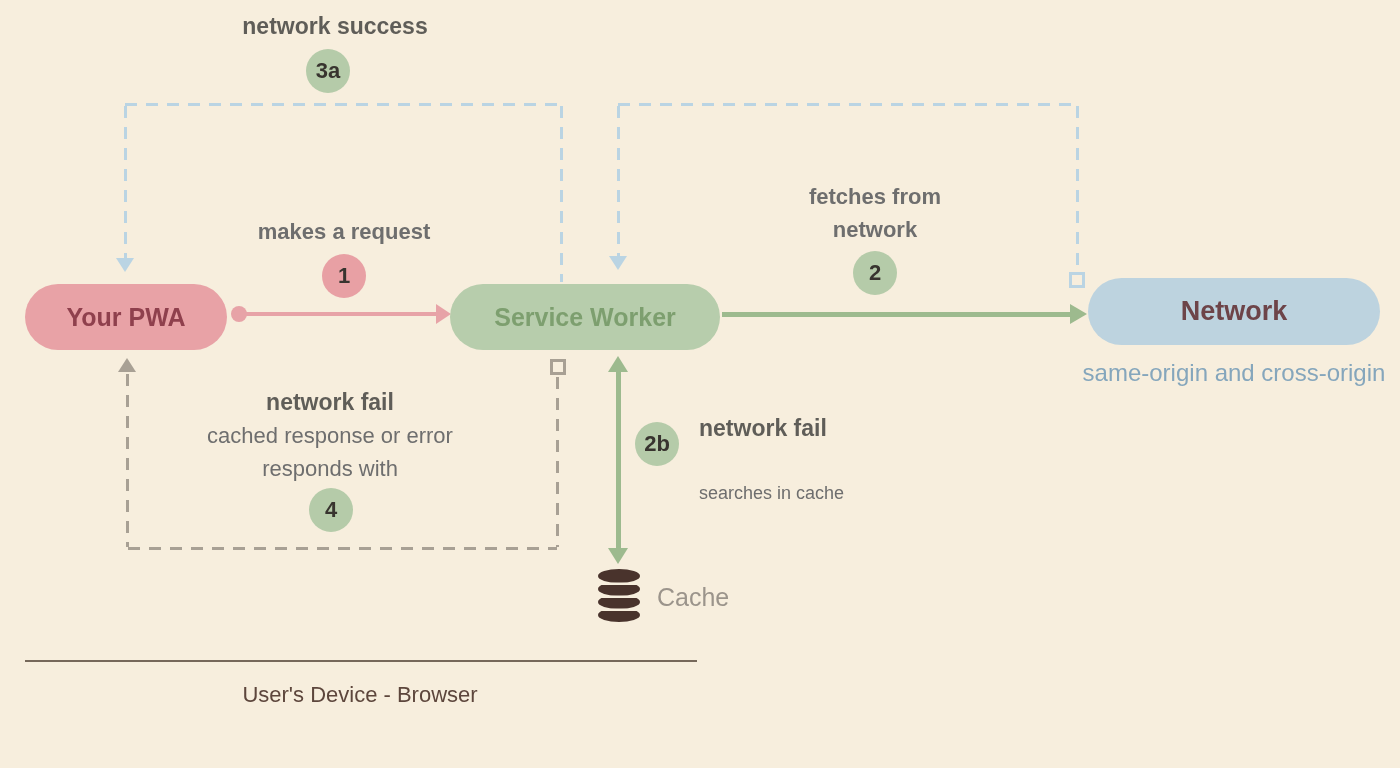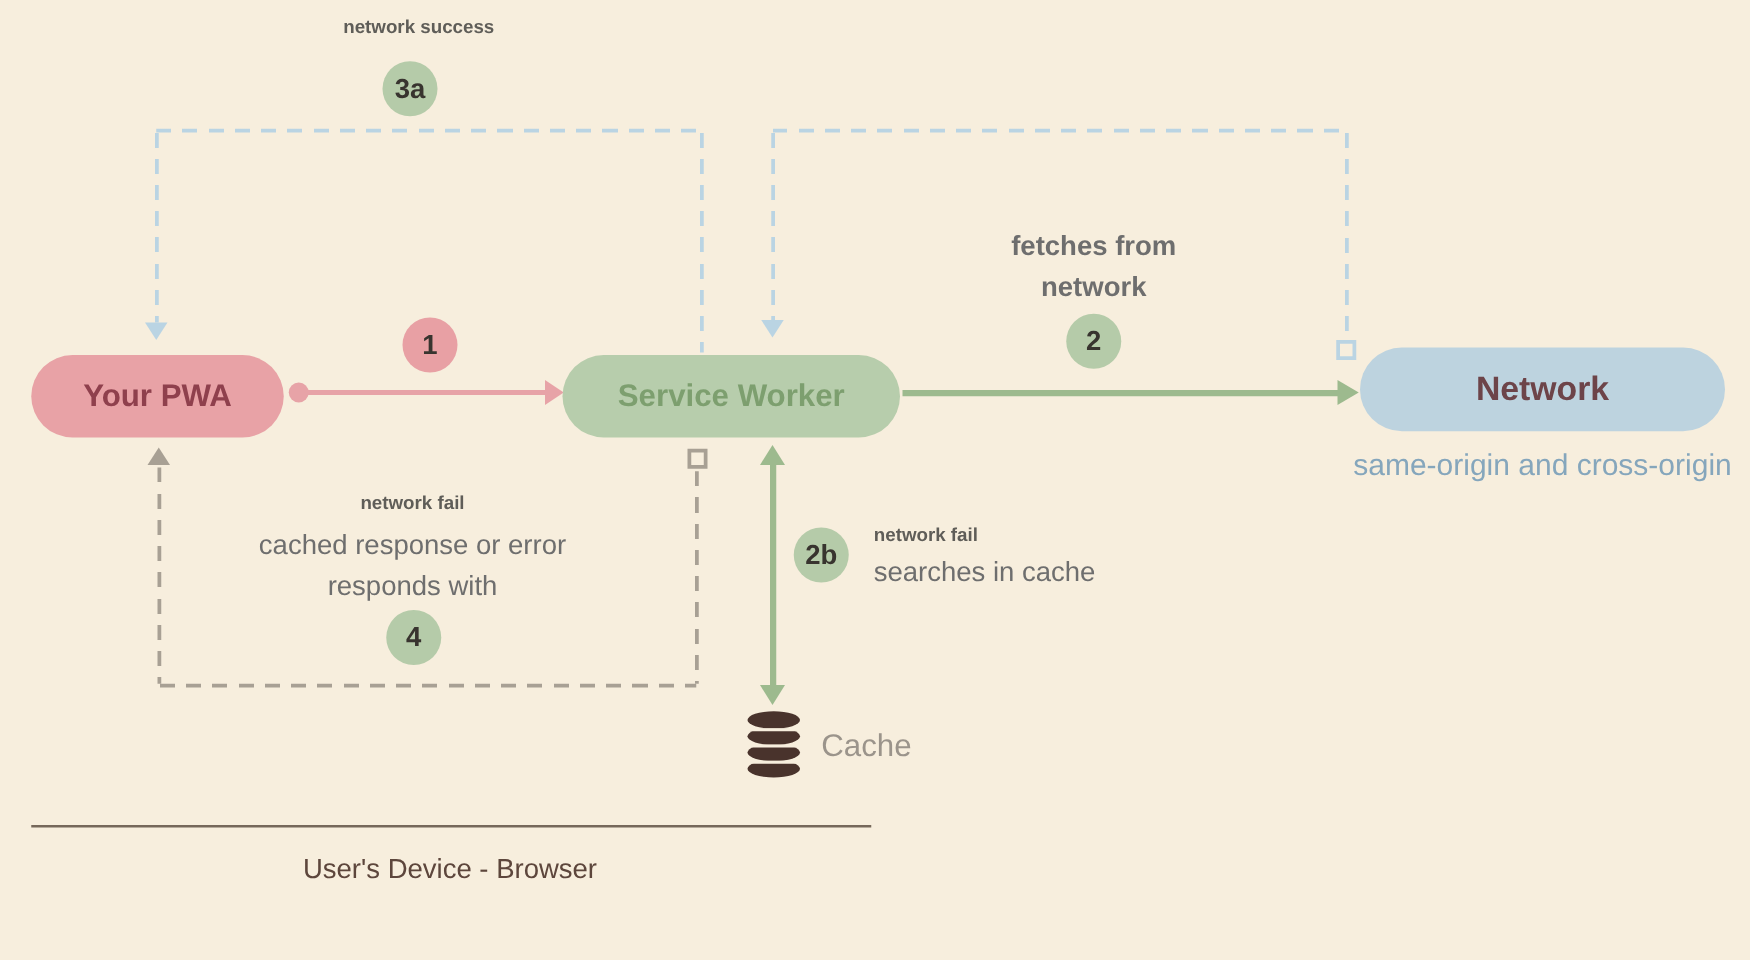--- a/index.html
+++ b/index.html
@@ -37,21 +37,21 @@
 
   .connector-sq{position:absolute;width:16px;height:16px;border:3px solid;background:var(--bg);}
   .sq-blue{border-color:var(--blue-dash);}
   .sq-gray{border-color:var(--gray-dash);}
 
   .badge{position:absolute;width:44px;height:44px;border-radius:50%;display:flex;align-items:center;justify-content:center;font-weight:bold;font-size:22px;color:var(--badge-text);}
   .badge-green{background:var(--badge-green);}
   .badge-pink{background:var(--badge-pink);}
 
   .lbl{position:absolute;color:var(--gray-label);font-size:22px;font-weight:bold;}
-  .lbl-bold{color:var(--bold-text);font-weight:bold;font-size:15px;}
+  .lbl-bold{color:var(--bold-text);font-weight:bold;font-size:23px;}
   .center{text-align:center;}
 
   .dot{position:absolute;width:16px;height:16px;border-radius:50%;background:var(--pink-arrow);}
 
   .subtitle{position:absolute;left:1078px;top:359px;width:312px;text-align:center;color:var(--subtitle-blue);font-size:24px;}
 
   .cache-label{position:absolute;left:657px;top:583px;color:var(--cache-label);font-size:25px;}
   .footer-line{position:absolute;left:25px;top:660px;width:672px;height:2px;background:var(--footer-line);}
   .footer-text{position:absolute;left:100px;top:682px;width:520px;text-align:center;color:var(--footer-text);font-size:22px;}
 </style>
@@ -73,20 +73,21 @@
   <div class="dash-v" style="--c:var(--blue-dash);left:617px;top:106px;height:150px;"></div>
   <div class="tri tri-down-blue" style="left:609px;top:256px;"></div>
   <div class="connector-sq sq-blue" style="left:1069px;top:272px;"></div>
 
   <div class="lbl center" style="left:775px;top:180px;width:200px;line-height:33px;">
     <div>fetches from</div>
     <div>network</div>
   </div>
   <div class="badge badge-green" style="left:853px;top:251px;">2</div>
 
+  <div class="lbl center" style="left:229px;top:219px;width:230px;">makes a request</div>
   <div class="badge badge-pink" style="left:322px;top:254px;">1</div>
 
   <div class="dot" style="left:231px;top:306px;"></div>
   <div class="solid-h" style="left:244px;top:312px;width:194px;height:4px;background:var(--pink-arrow);"></div>
   <div class="tri tri-right-pink" style="left:436px;top:304px;"></div>
 
   <div class="solid-h" style="left:722px;top:312px;width:350px;height:5px;background:var(--green-arrow);"></div>
   <div class="tri tri-right-green" style="left:1070px;top:304px;"></div>
 
   <div class="pill pill-sw">
@@ -113,21 +114,21 @@
   </div>
   <div class="badge badge-green" style="left:309px;top:488px;">4</div>
 
   <div style="position:absolute;left:616px;top:372px;width:5px;height:176px;background:var(--green-arrow);"></div>
   <div class="tri tri-up-green" style="left:608px;top:356px;"></div>
   <div class="tri tri-down-green" style="left:608px;top:548px;"></div>
 
   <div class="badge badge-green" style="left:635px;top:422px;">2b</div>
   <div style="position:absolute;left:699px;top:414px;line-height:29px;">
     <div class="lbl-bold" style="position:static;">network fail</div>
-    <div style="color:var(--gray-label);font-size:22px;">searches in cache</div>
+    <div style="color:var(--gray-label);font-size:18px;margin-top:36px;">searches in cache</div>
   </div>
 
   <svg style="position:absolute;left:596px;top:568px;" width="46" height="56" viewBox="0 0 46 56">
     <ellipse cx="23" cy="8" rx="21" ry="7" fill="var(--cache-brown)"></ellipse>
     <ellipse cx="23" cy="21" rx="21" ry="7" fill="var(--cache-brown)"></ellipse>
     <ellipse cx="23" cy="34" rx="21" ry="7" fill="var(--cache-brown)"></ellipse>
     <ellipse cx="23" cy="47" rx="21" ry="7" fill="var(--cache-brown)"></ellipse>
     <rect x="2" y="14.5" width="42" height="2.5" fill="var(--bg)"></rect>
     <rect x="2" y="27.5" width="42" height="2.5" fill="var(--bg)"></rect>
     <rect x="2" y="40.5" width="42" height="2.5" fill="var(--bg)"></rect>

